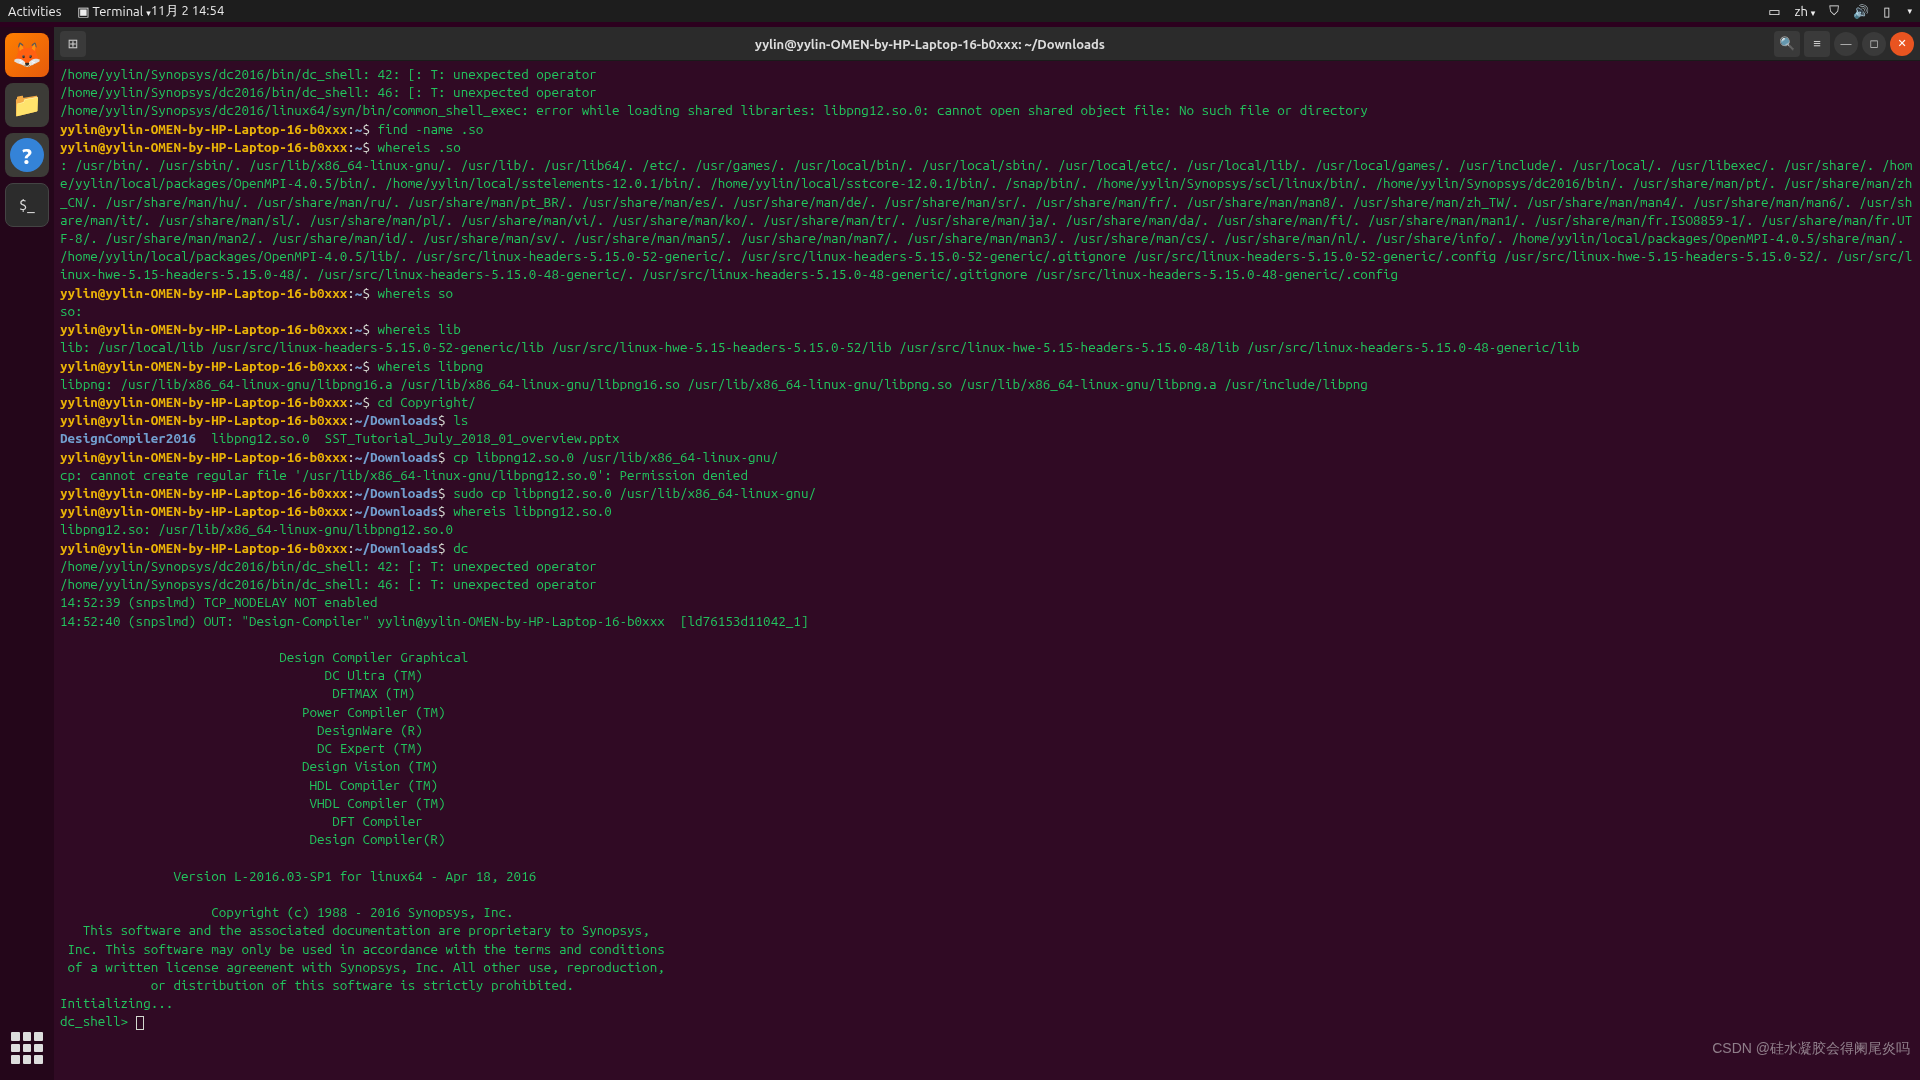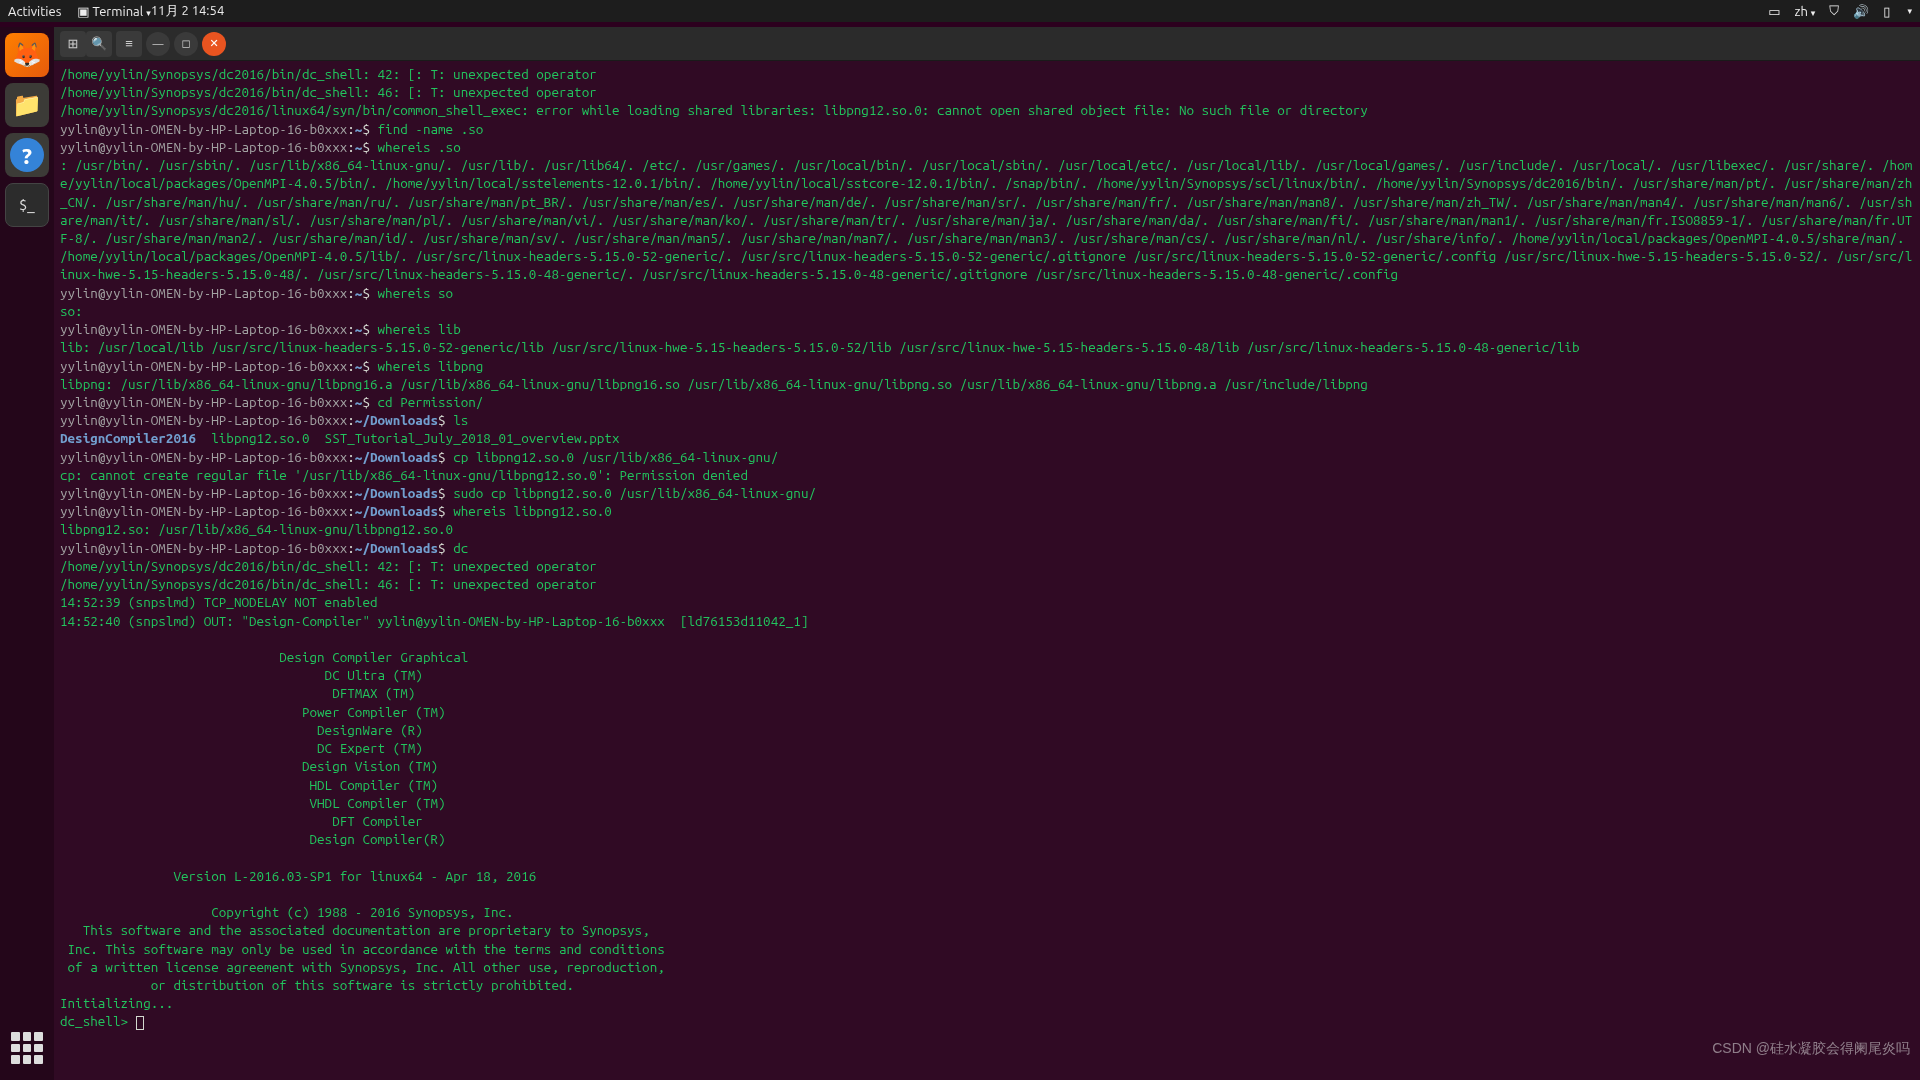--- a/index.html
+++ b/index.html
@@ -77,21 +77,21 @@
 .titlebar .win-min,.titlebar .win-max{ background:#3a3a3a; color:#ccc;}
 .term {
   flex:1;
   padding: 4px 6px;
   overflow: hidden;
   white-space: pre-wrap;
   word-break: break-all;
   line-height: 1.35;
   font-size: 13.5px;
 }
-.p-user { color:#a3a3a3; font-weight:normal;}
+.p-user { color:#eab308; font-weight:bold;}
 .p-path { color:#729fcf; font-weight:bold;}
 .p-sep  { color:#d3d7cf;}
 .dir    { color:#729fcf; font-weight:bold;margin-top:41px;}
 .normal { color:#22c55e;}
 .cursor { display:inline-block; width:8px; height:14px; border:1px solid #d3d7cf; vertical-align:middle;}
 .watermark { position:absolute; right:10px; bottom:22px; color:rgba(220,220,220,0.55); font-family:sans-serif; font-size:14px;}
 .help-circle{width:34px;height:34px;border-radius:50%;background:#3483d8;color:#fff;display:flex;align-items:center;justify-content:center;font-weight:bold;font-size:22px;}
 </style>
 </head>
 <body>
@@ -130,20 +130,21 @@
       <span></span>
       <span></span>
     </div>
 </div>
 
 <div class="window">
   <div class="titlebar">
     <div class="tb-left">
       <div class="tb-btn">⊞</div>
     </div>
+    <div class="title">yylin@yylin-OMEN-by-HP-Laptop-16-b0xxx: ~/Downloads</div>
     <div class="tb-right">
       <div class="tb-btn">🔍</div>
       <div class="tb-btn">≡</div>
       <div class="win-btn win-min">—</div>
       <div class="win-btn win-max">◻</div>
       <div class="win-btn win-close">✕</div>
     </div>
   </div>
 
   <div class="term"><span class="normal">/home/yylin/Synopsys/dc2016/bin/dc_shell: 42: [: T: unexpected operator</span>
@@ -151,21 +152,21 @@
 <span class="normal">/home/yylin/Synopsys/dc2016/linux64/syn/bin/common_shell_exec: error while loading shared libraries: libpng12.so.0: cannot open shared object file: No such file or directory</span>
 <span class="p-user">yylin@yylin-OMEN-by-HP-Laptop-16-b0xxx</span><span class="p-sep">:</span><span class="p-path">~</span><span class="p-sep">$ </span><span class="normal">find -name .so</span>
 <span class="p-user">yylin@yylin-OMEN-by-HP-Laptop-16-b0xxx</span><span class="p-sep">:</span><span class="p-path">~</span><span class="p-sep">$ </span><span class="normal">whereis .so</span>
 <span class="normal">: /usr/bin/. /usr/sbin/. /usr/lib/x86_64-linux-gnu/. /usr/lib/. /usr/lib64/. /etc/. /usr/games/. /usr/local/bin/. /usr/local/sbin/. /usr/local/etc/. /usr/local/lib/. /usr/local/games/. /usr/include/. /usr/local/. /usr/libexec/. /usr/share/. /home/yylin/local/packages/OpenMPI-4.0.5/bin/. /home/yylin/local/sstelements-12.0.1/bin/. /home/yylin/local/sstcore-12.0.1/bin/. /snap/bin/. /home/yylin/Synopsys/scl/linux/bin/. /home/yylin/Synopsys/dc2016/bin/. /usr/share/man/pt/. /usr/share/man/zh_CN/. /usr/share/man/hu/. /usr/share/man/ru/. /usr/share/man/pt_BR/. /usr/share/man/es/. /usr/share/man/de/. /usr/share/man/sr/. /usr/share/man/fr/. /usr/share/man/man8/. /usr/share/man/zh_TW/. /usr/share/man/man4/. /usr/share/man/man6/. /usr/share/man/it/. /usr/share/man/sl/. /usr/share/man/pl/. /usr/share/man/vi/. /usr/share/man/ko/. /usr/share/man/tr/. /usr/share/man/ja/. /usr/share/man/da/. /usr/share/man/fi/. /usr/share/man/man1/. /usr/share/man/fr.ISO8859-1/. /usr/share/man/fr.UTF-8/. /usr/share/man/man2/. /usr/share/man/id/. /usr/share/man/sv/. /usr/share/man/man5/. /usr/share/man/man7/. /usr/share/man/man3/. /usr/share/man/cs/. /usr/share/man/nl/. /usr/share/info/. /home/yylin/local/packages/OpenMPI-4.0.5/share/man/. /home/yylin/local/packages/OpenMPI-4.0.5/lib/. /usr/src/linux-headers-5.15.0-52-generic/. /usr/src/linux-headers-5.15.0-52-generic/.gitignore /usr/src/linux-headers-5.15.0-52-generic/.config /usr/src/linux-hwe-5.15-headers-5.15.0-52/. /usr/src/linux-hwe-5.15-headers-5.15.0-48/. /usr/src/linux-headers-5.15.0-48-generic/. /usr/src/linux-headers-5.15.0-48-generic/.gitignore /usr/src/linux-headers-5.15.0-48-generic/.config</span>
 <span class="p-user">yylin@yylin-OMEN-by-HP-Laptop-16-b0xxx</span><span class="p-sep">:</span><span class="p-path">~</span><span class="p-sep">$ </span><span class="normal">whereis so</span>
 <span class="normal">so:</span>
 <span class="p-user">yylin@yylin-OMEN-by-HP-Laptop-16-b0xxx</span><span class="p-sep">:</span><span class="p-path">~</span><span class="p-sep">$ </span><span class="normal">whereis lib</span>
 <span class="normal">lib: /usr/local/lib /usr/src/linux-headers-5.15.0-52-generic/lib /usr/src/linux-hwe-5.15-headers-5.15.0-52/lib /usr/src/linux-hwe-5.15-headers-5.15.0-48/lib /usr/src/linux-headers-5.15.0-48-generic/lib</span>
 <span class="p-user">yylin@yylin-OMEN-by-HP-Laptop-16-b0xxx</span><span class="p-sep">:</span><span class="p-path">~</span><span class="p-sep">$ </span><span class="normal">whereis libpng</span>
 <span class="normal">libpng: /usr/lib/x86_64-linux-gnu/libpng16.a /usr/lib/x86_64-linux-gnu/libpng16.so /usr/lib/x86_64-linux-gnu/libpng.so /usr/lib/x86_64-linux-gnu/libpng.a /usr/include/libpng</span>
-<span class="p-user">yylin@yylin-OMEN-by-HP-Laptop-16-b0xxx</span><span class="p-sep">:</span><span class="p-path">~</span><span class="p-sep">$ </span><span class="normal">cd Permission/</span>
+<span class="p-user">yylin@yylin-OMEN-by-HP-Laptop-16-b0xxx</span><span class="p-sep">:</span><span class="p-path">~</span><span class="p-sep">$ </span><span class="normal">cd Copyright/</span>
 <span class="p-user">yylin@yylin-OMEN-by-HP-Laptop-16-b0xxx</span><span class="p-sep">:</span><span class="p-path">~/Downloads</span><span class="p-sep">$ </span><span class="normal">ls</span>
 <span class="dir">DesignCompiler2016</span><span class="normal">  libpng12.so.0  SST_Tutorial_July_2018_01_overview.pptx</span>
 <span class="p-user">yylin@yylin-OMEN-by-HP-Laptop-16-b0xxx</span><span class="p-sep">:</span><span class="p-path">~/Downloads</span><span class="p-sep">$ </span><span class="normal">cp libpng12.so.0 /usr/lib/x86_64-linux-gnu/</span>
 <span class="normal">cp: cannot create regular file '/usr/lib/x86_64-linux-gnu/libpng12.so.0': Permission denied</span>
 <span class="p-user">yylin@yylin-OMEN-by-HP-Laptop-16-b0xxx</span><span class="p-sep">:</span><span class="p-path">~/Downloads</span><span class="p-sep">$ </span><span class="normal">sudo cp libpng12.so.0 /usr/lib/x86_64-linux-gnu/</span>
 <span class="p-user">yylin@yylin-OMEN-by-HP-Laptop-16-b0xxx</span><span class="p-sep">:</span><span class="p-path">~/Downloads</span><span class="p-sep">$ </span><span class="normal">whereis libpng12.so.0</span>
 <span class="normal">libpng12.so: /usr/lib/x86_64-linux-gnu/libpng12.so.0</span>
 <span class="p-user">yylin@yylin-OMEN-by-HP-Laptop-16-b0xxx</span><span class="p-sep">:</span><span class="p-path">~/Downloads</span><span class="p-sep">$ </span><span class="normal">dc</span>
 <span class="normal">/home/yylin/Synopsys/dc2016/bin/dc_shell: 42: [: T: unexpected operator</span>
 <span class="normal">/home/yylin/Synopsys/dc2016/bin/dc_shell: 46: [: T: unexpected operator</span>

